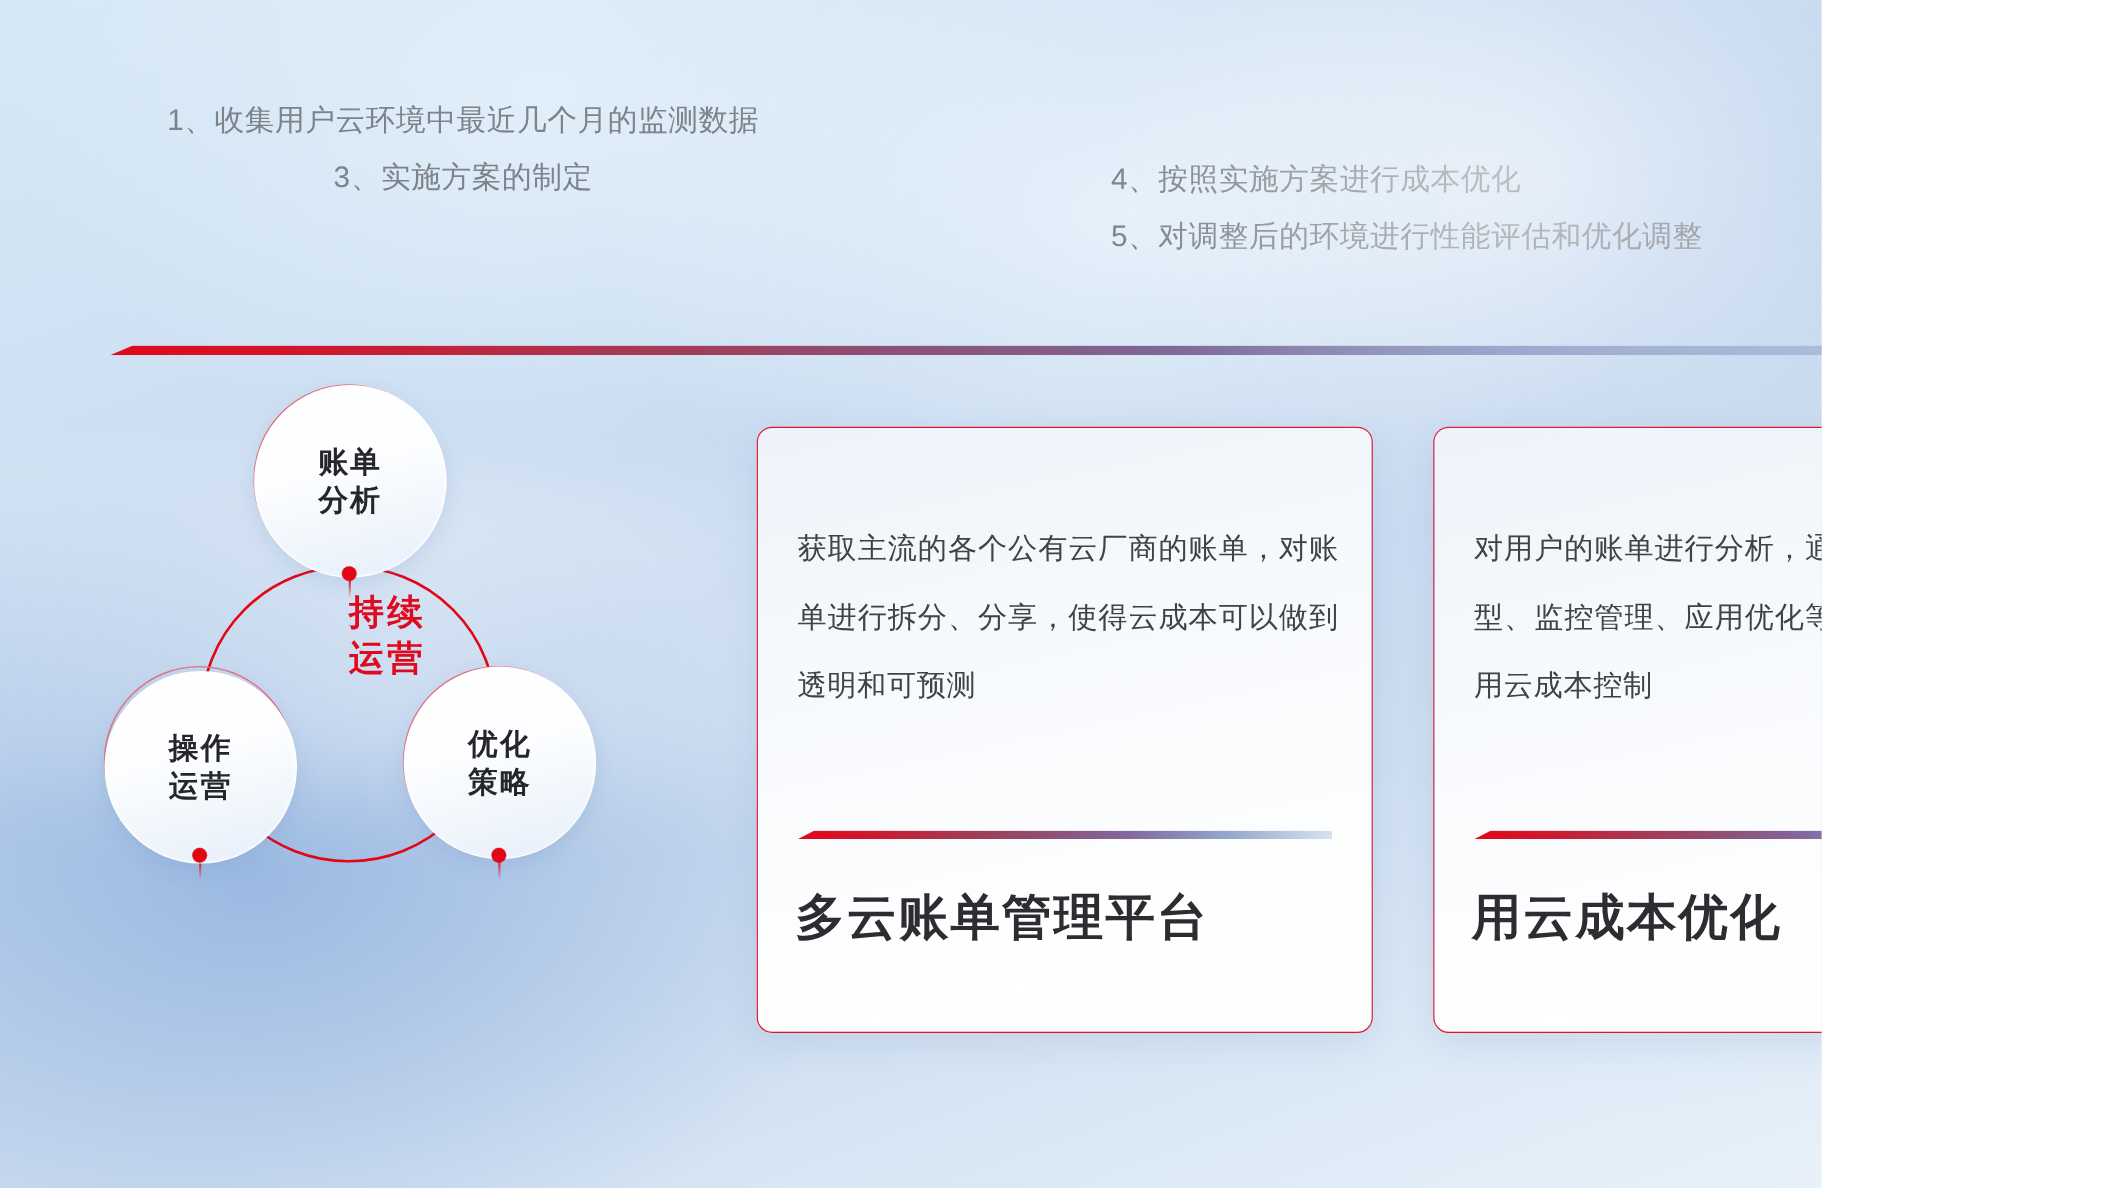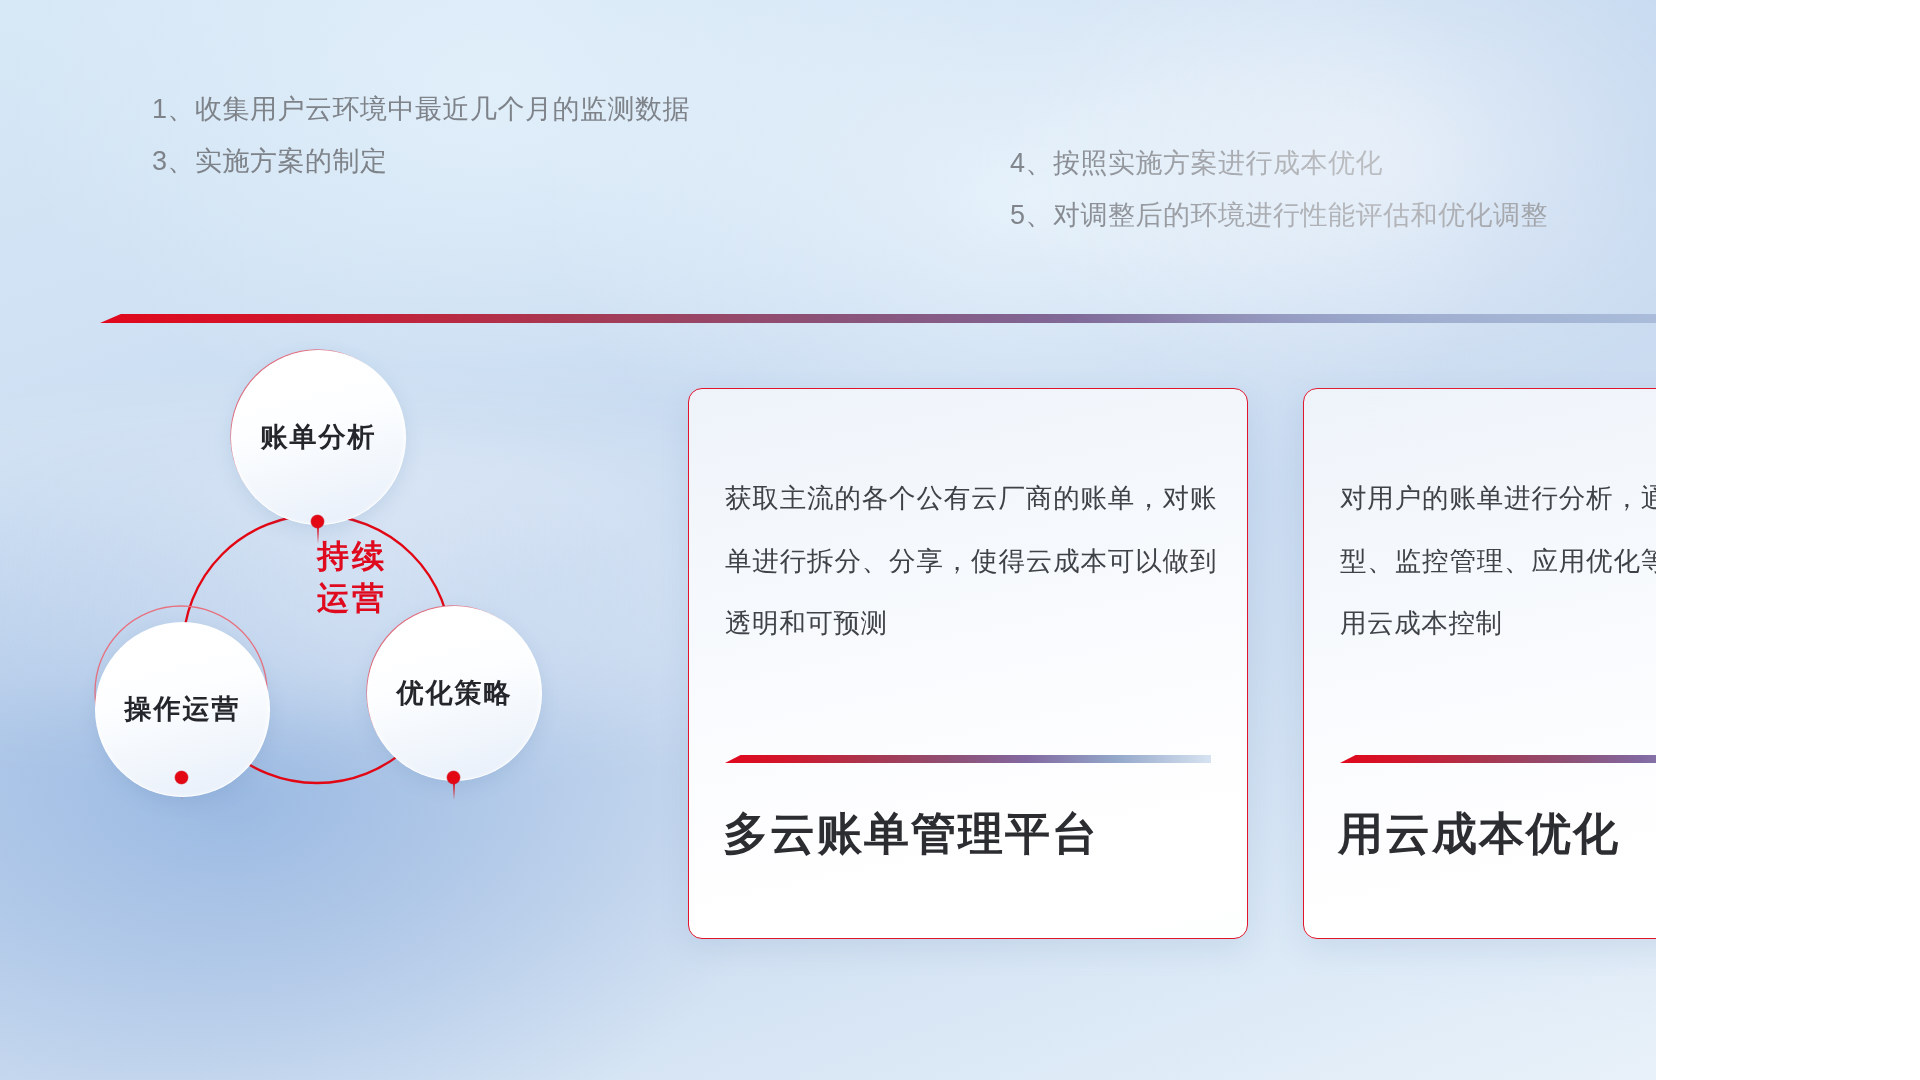--- a/index.html
+++ b/index.html
@@ -57,21 +57,21 @@
     letter-spacing: 0.5px;
     white-space: nowrap;
   }
   .steps-left  { left: 152px;  top: 96px; }
   .steps-right { left: 1010px; top: 150px; }
 
   .step-line {
     margin-bottom: 25px;
     color: #7e8289;
   }
-  .step-line:last-child { margin-bottom: 0; }
+  .step-line:last-child { margin-bottom: 0; text-align: center; }
 
   
   .main-divider {
     position: absolute;
     left: 100px;
     top: 314px;
     width: 1735px;
     height: 9px;
     background: linear-gradient(90deg, #e1081c 0%, #d2152b 10%, #a53a55 28%, #8b5278 42%, #7f6897 56%, #8090bd 72%, #9fb3d4 86%, #c3d3e7 100%);
     clip-path: polygon(0 100%, 1.2% 0, 100% 0, 100% 100%);
@@ -87,36 +87,36 @@
   }
 
   .bubble {
     position: absolute;
     border-radius: 50%;
     background:
       linear-gradient(165deg, #ffffff 0%, #fdfeff 40%, #f1f6fc 72%, #e6eefa 100%);
     border: 1px solid rgba(255,255,255,0.95);
     box-shadow: 0 6px 18px rgba(90,125,175,0.16), inset 0 2px 6px rgba(255,255,255,0.9);
     display: flex;
-    flex-direction: row;
+    flex-direction: column;
     align-items: center;
     justify-content: center;
     z-index: 4;
   }
   .bubble span {
     display: block;
     color: #24262b;
     font-weight: 700;
     font-size: 27px;
     line-height: 1.28;
     letter-spacing: 2px;
   }
 
   .bubble-top    { left: 136px; top: 0px;   width: 173px; height: 173px; }
-  .bubble-left   { left: 0px;   top: 272px; width: 173px; height: 173px; }
+  .bubble-left   { left: 0px;   top: 260px; width: 173px; height: 173px; }
   .bubble-right  { left: 272px; top: 256px; width: 173px; height: 173px; text-align: center; }
 
   .center-label {
     position: absolute;
     left: 152px;
     top: 185px;
     width: 140px;
     text-align: right;
     z-index: 5;
     color: #e00a1e;

